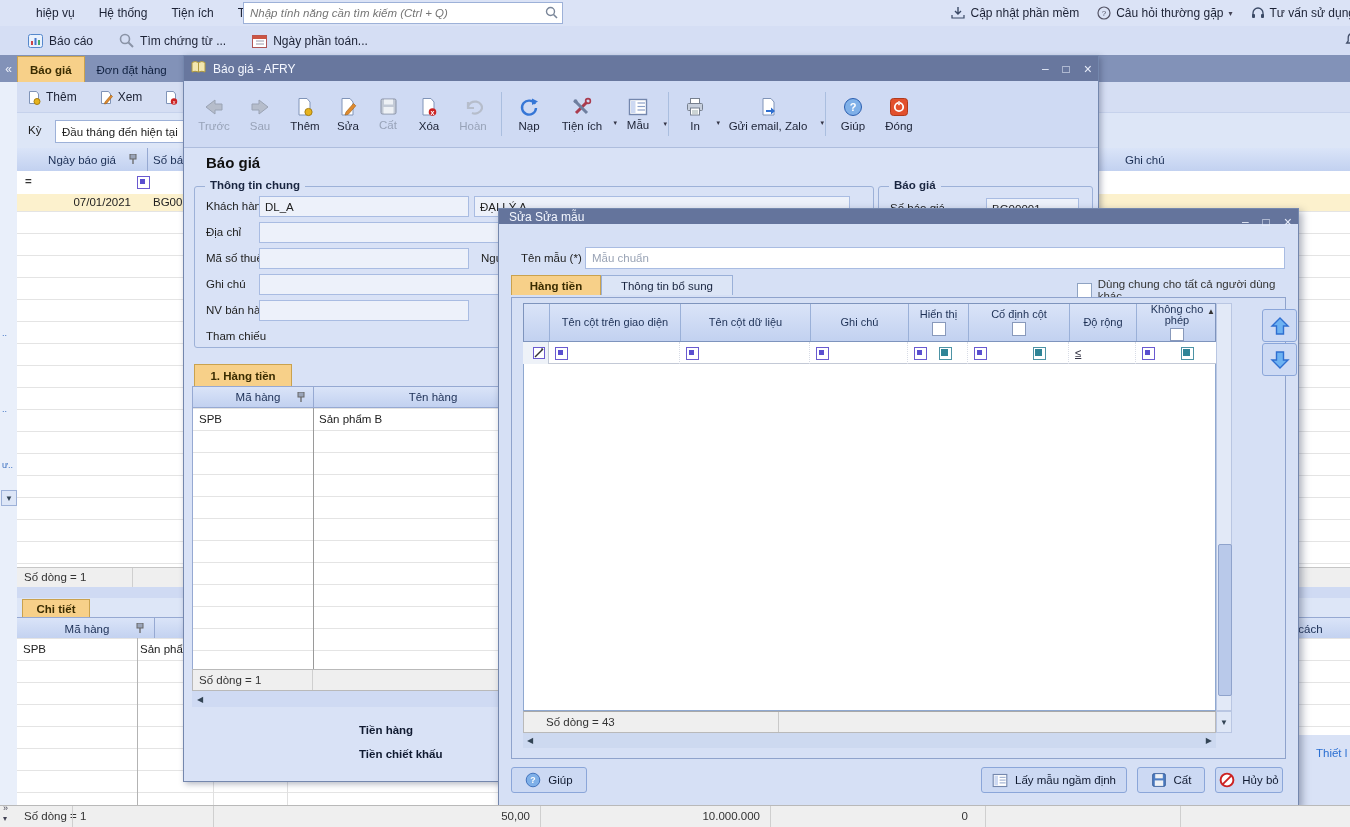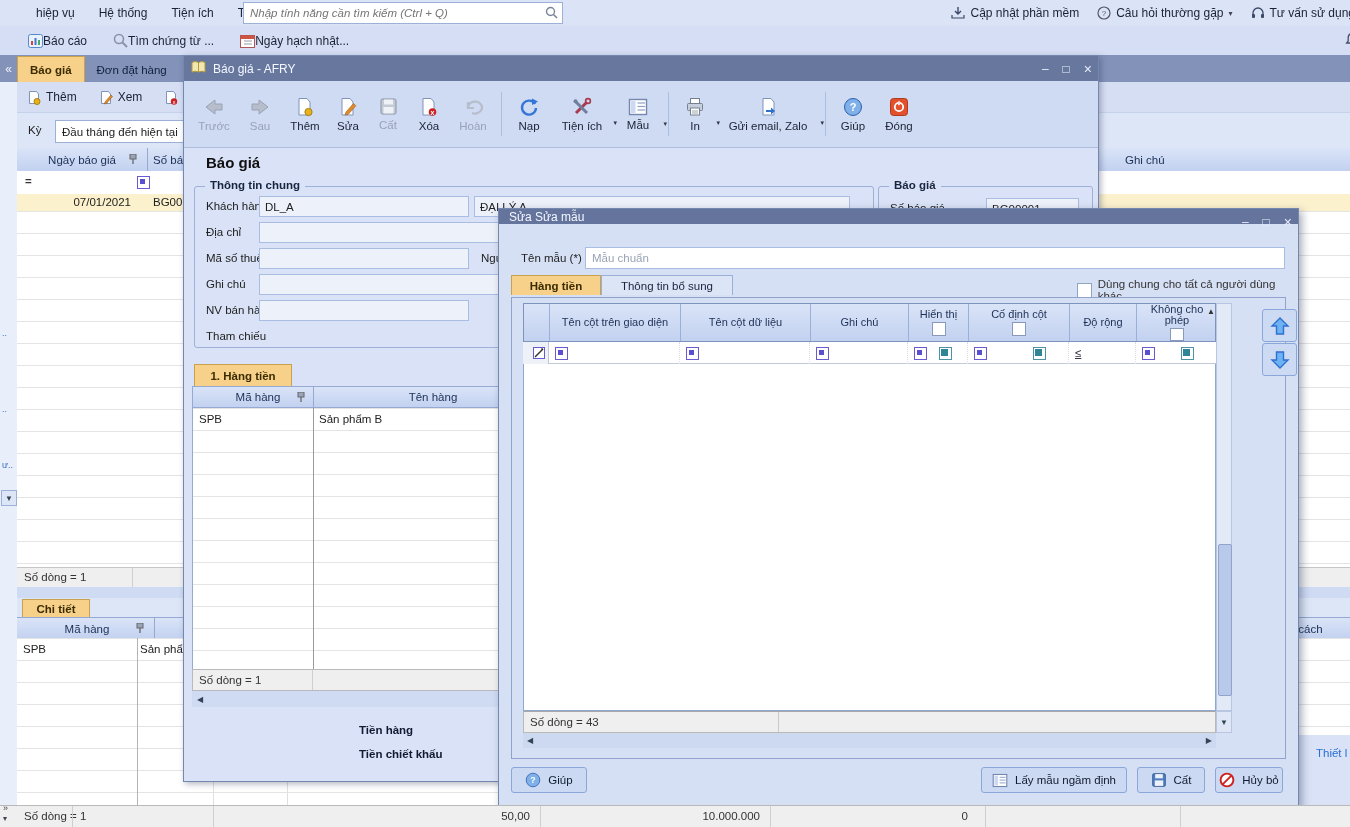--- a/index.html
+++ b/index.html
@@ -8,21 +8,21 @@
   .abs{position:absolute;}
   
   .menubar{left:0;top:0;width:1350px;height:26px;background:#dbe3f6;border-bottom:1px solid #c6d1ec;display:flex;align-items:center;padding-left:24px;}
   .mitem{padding:0 12px;font-size:12px;color:#1c2235;}
   .searchbox{position:absolute;left:243px;top:2px;width:318px;height:20px;background:#fff;border:1px solid #9db1d8;display:flex;align-items:center;}
   .searchbox input{border:0;outline:0;flex:1;font:italic 11.5px "Liberation Sans","DejaVu Sans",sans-serif;color:#8a94a8;padding:0 6px;background:transparent;}
   .mb-right{position:absolute;right:10px;top:0;height:26px;display:flex;align-items:center;gap:18px;font-size:12px;color:#1c2235;}
   .mb-right .it{display:flex;align-items:center;gap:5px;}
   .ddc{font-size:8px;color:#445;}
   .quickbar{left:0;top:26px;width:1350px;height:29px;background:#d5def4;border-bottom:1px solid #bcc9e8;display:flex;align-items:center;gap:26px;padding-left:28px;}
-  .qitem{display:flex;align-items:center;font-size:12px;color:#1c2235;}
+  .qitem{display:flex;align-items:center;gap:6px;font-size:12px;color:#1c2235;}
   
   .tabstrip{left:0;top:55px;width:1350px;height:27px;background:#8292b8;border-bottom:2px solid #ef9f33;display:flex;align-items:flex-end;}
   .collapse{width:17px;height:27px;display:flex;align-items:center;justify-content:center;color:#eef2fb;font-size:12px;}
   .tab{height:25px;display:flex;align-items:center;padding:0 12px;font-size:11.5px;color:#10203f;}
   .tab.active{background:#f7d089;font-weight:bold;color:#3a2c00;border:1px solid #caa24e;border-bottom:0;}
   .leftstrip{left:0;top:82px;width:17px;height:723px;background:#e9effa;border-right:1px solid #bcc9e8;}
   .lsfrag{position:absolute;left:2px;font-size:9px;color:#3a6fc0;}
   .lsbtn{position:absolute;left:1px;width:14px;height:14px;border:1px solid #9db1d8;background:#dde6f7;color:#345;font-size:8px;display:flex;align-items:center;justify-content:center;}
   
   .actrow{left:17px;top:82px;width:1333px;height:30px;background:#d5def3;display:flex;align-items:center;gap:22px;padding-left:10px;}
@@ -153,21 +153,21 @@
         </svg>
         <span>Tìm chứng từ ...</span>
       </span>
     <span class="qitem">
         <svg width="15" height="14" viewBox="0 0 15 14">
           <rect x="0.5" y="1.5" width="14" height="12" fill="#fff" stroke="#b05555"></rect>
           <rect x="0.5" y="1.5" width="14" height="3.5" fill="#cc5544"></rect>
           <line x1="4" y1="7" x2="12" y2="7" stroke="#99a" stroke-width="1"></line>
           <line x1="4" y1="10" x2="12" y2="10" stroke="#99a" stroke-width="1"></line>
         </svg>
-        <span>Ngày hạch nhật...</span>
+        <span>Ngày phần toán...</span>
       </span>
     <span style="position:absolute;right:18px;top:6px;"><svg width="15" height="16" viewBox="0 0 15 16">
           <path d="M7.5 1.5c-2.7 0-4.3 2-4.3 4.5v3L1.7 11h11.6l-1.5-2v-3c0-2.5-1.6-4.5-4.3-4.5z" fill="none" stroke="#44506b" stroke-width="1.3"></path>
           <path d="M6 13a1.6 1.6 0 0 0 3 0" fill="none" stroke="#44506b" stroke-width="1.2"></path>
         </svg></span>
   </div>
 
   <div class="abs tabstrip">
     <span class="collapse">«</span>
     <span class="tab active">Báo giá</span>
@@ -556,21 +556,21 @@
             </div>
           <div class="mgc" style="border-right:0;">
               <span class="fsq"></span>
               <span class="fsq teal" style="margin-left:14px;"></span>
             </div>
         </div>
 
         <div id="mrows"></div>
 
         <div class="mfooter">
-          <span style="padding-left:6px;text-align:center;">Số dòng = 43</span>
+          <span style="padding-left:22px;text-align:center;">Số dòng = 43</span>
           <span class="vline" style="left:254px;background:#c9c9c9;"></span>
         </div>
         <div class="mhscroll">
           <span class="sarrow">◀</span>
           <span class="sarrow">▶</span>
         </div>
         <div class="mvscroll">
             <span class="vthumb" style="top:240px;height:150px;"></span>
           </div>
         <div class="vdnbtn">

